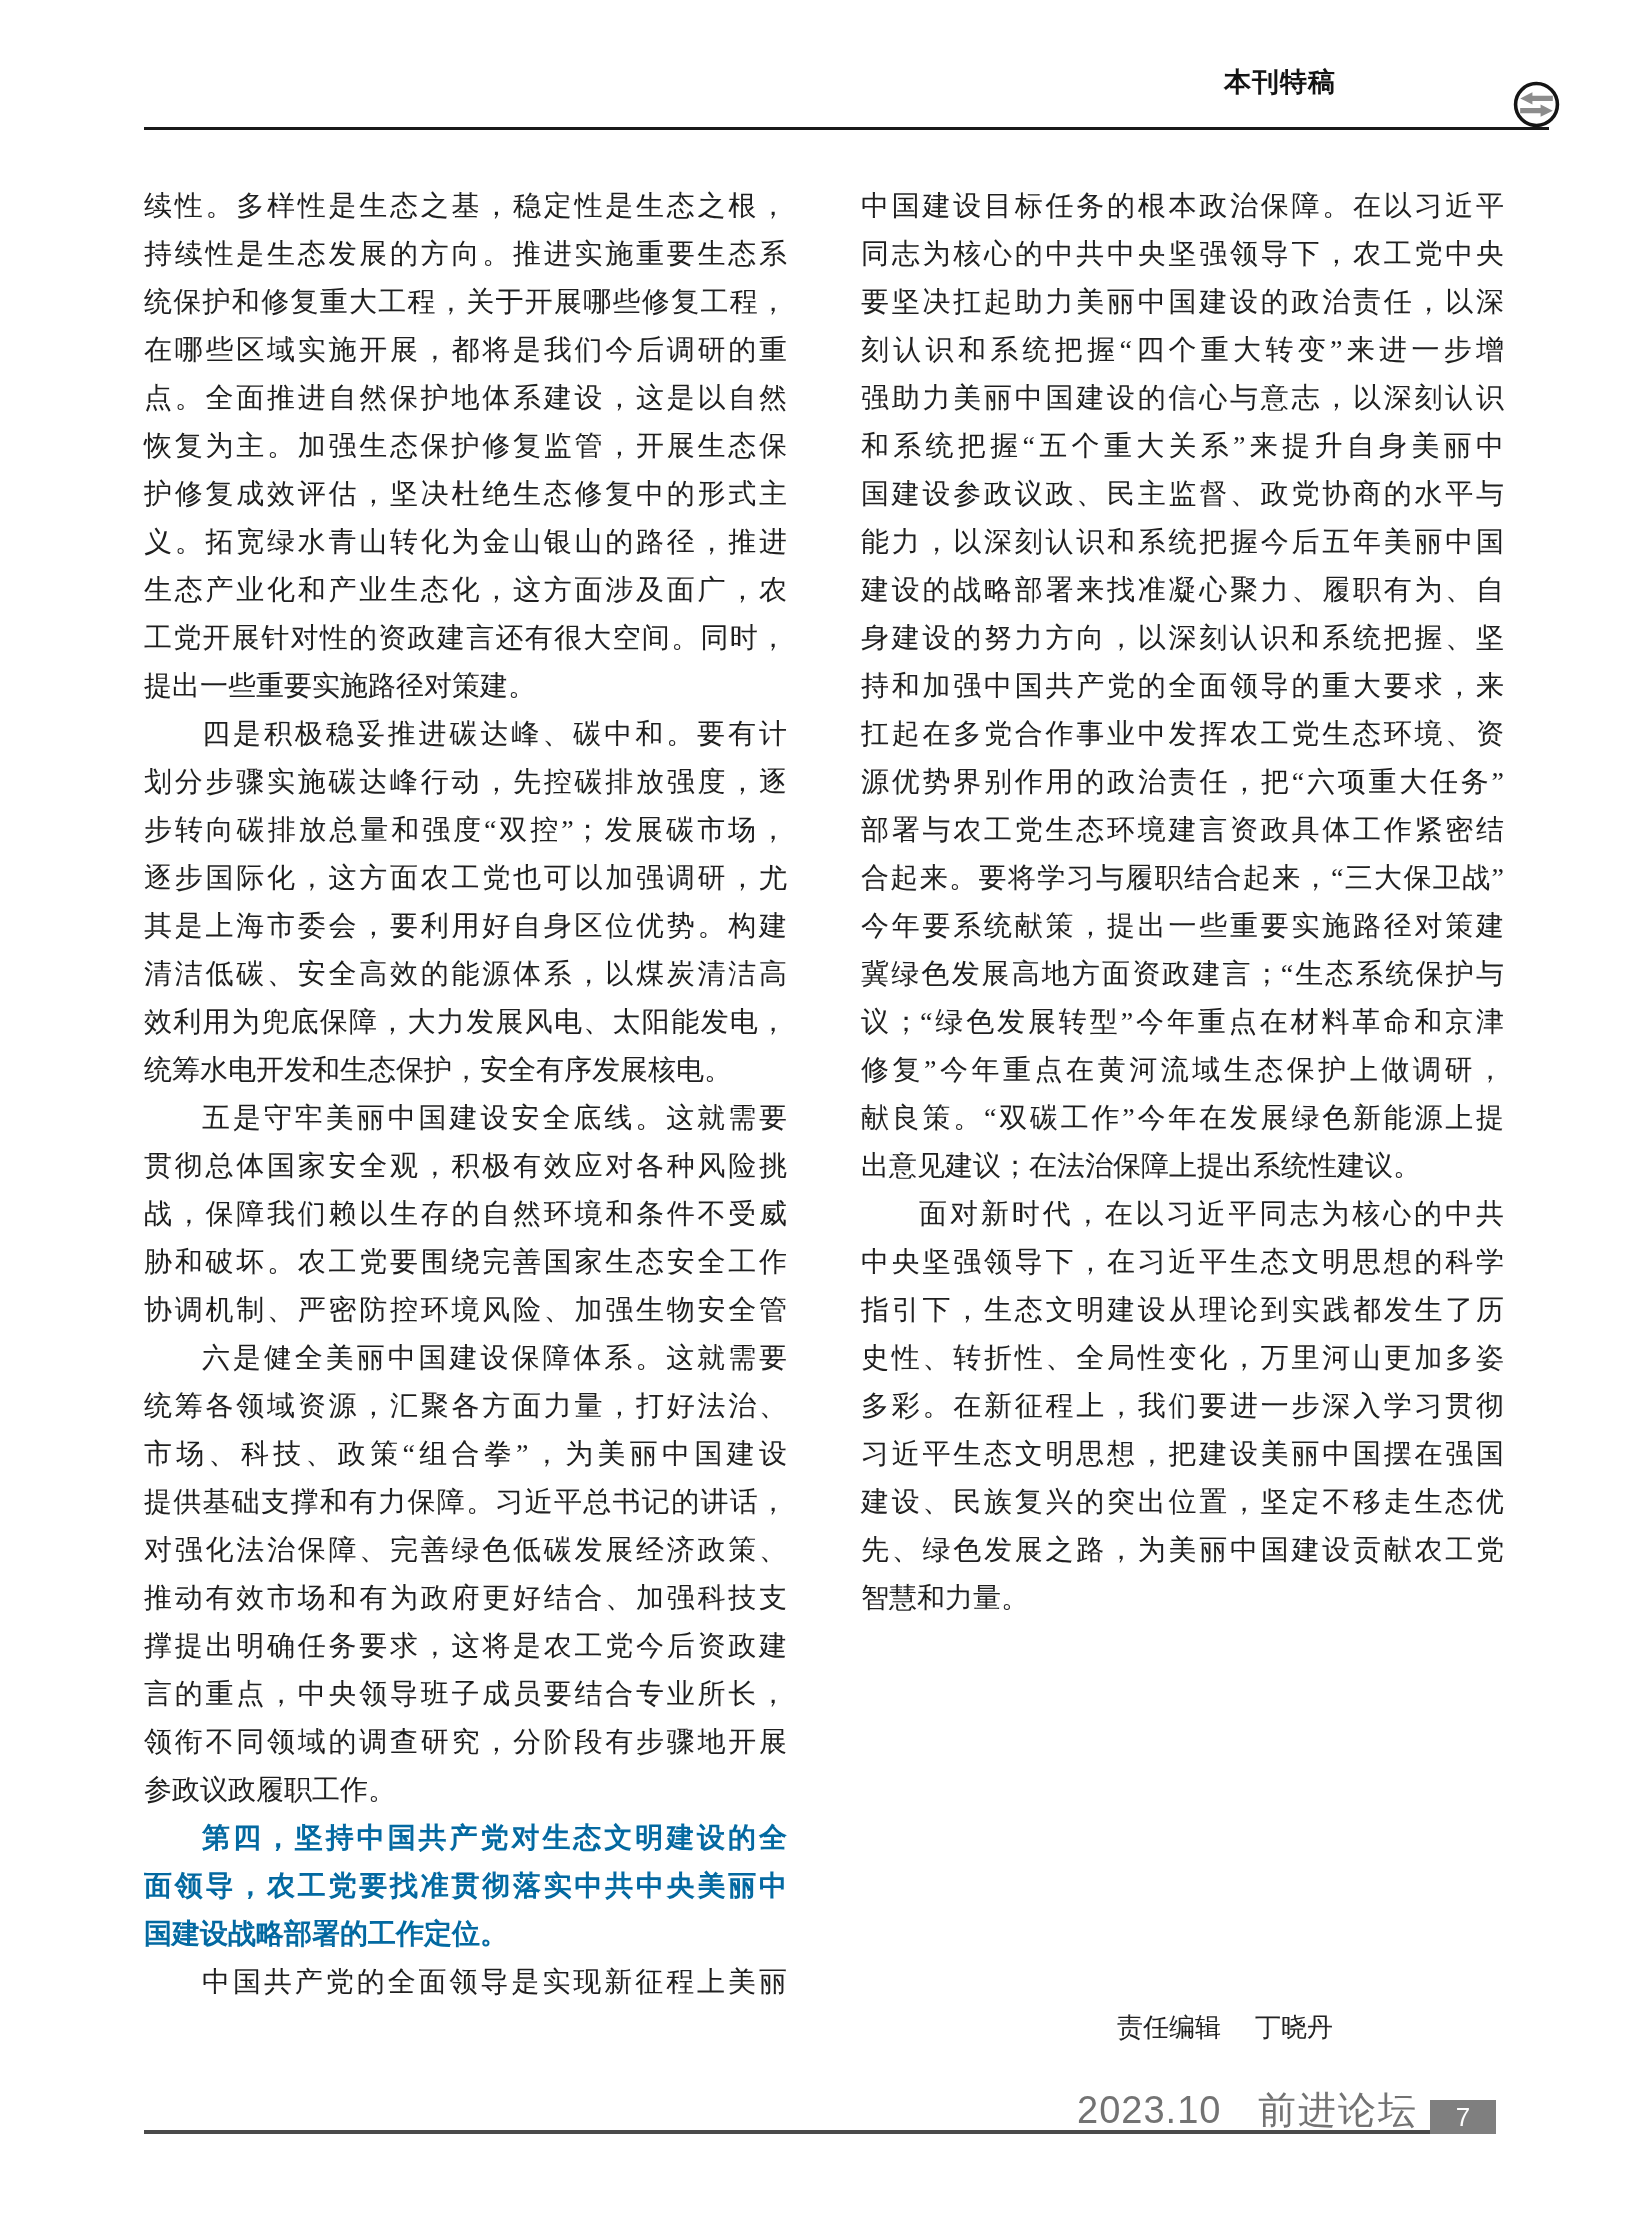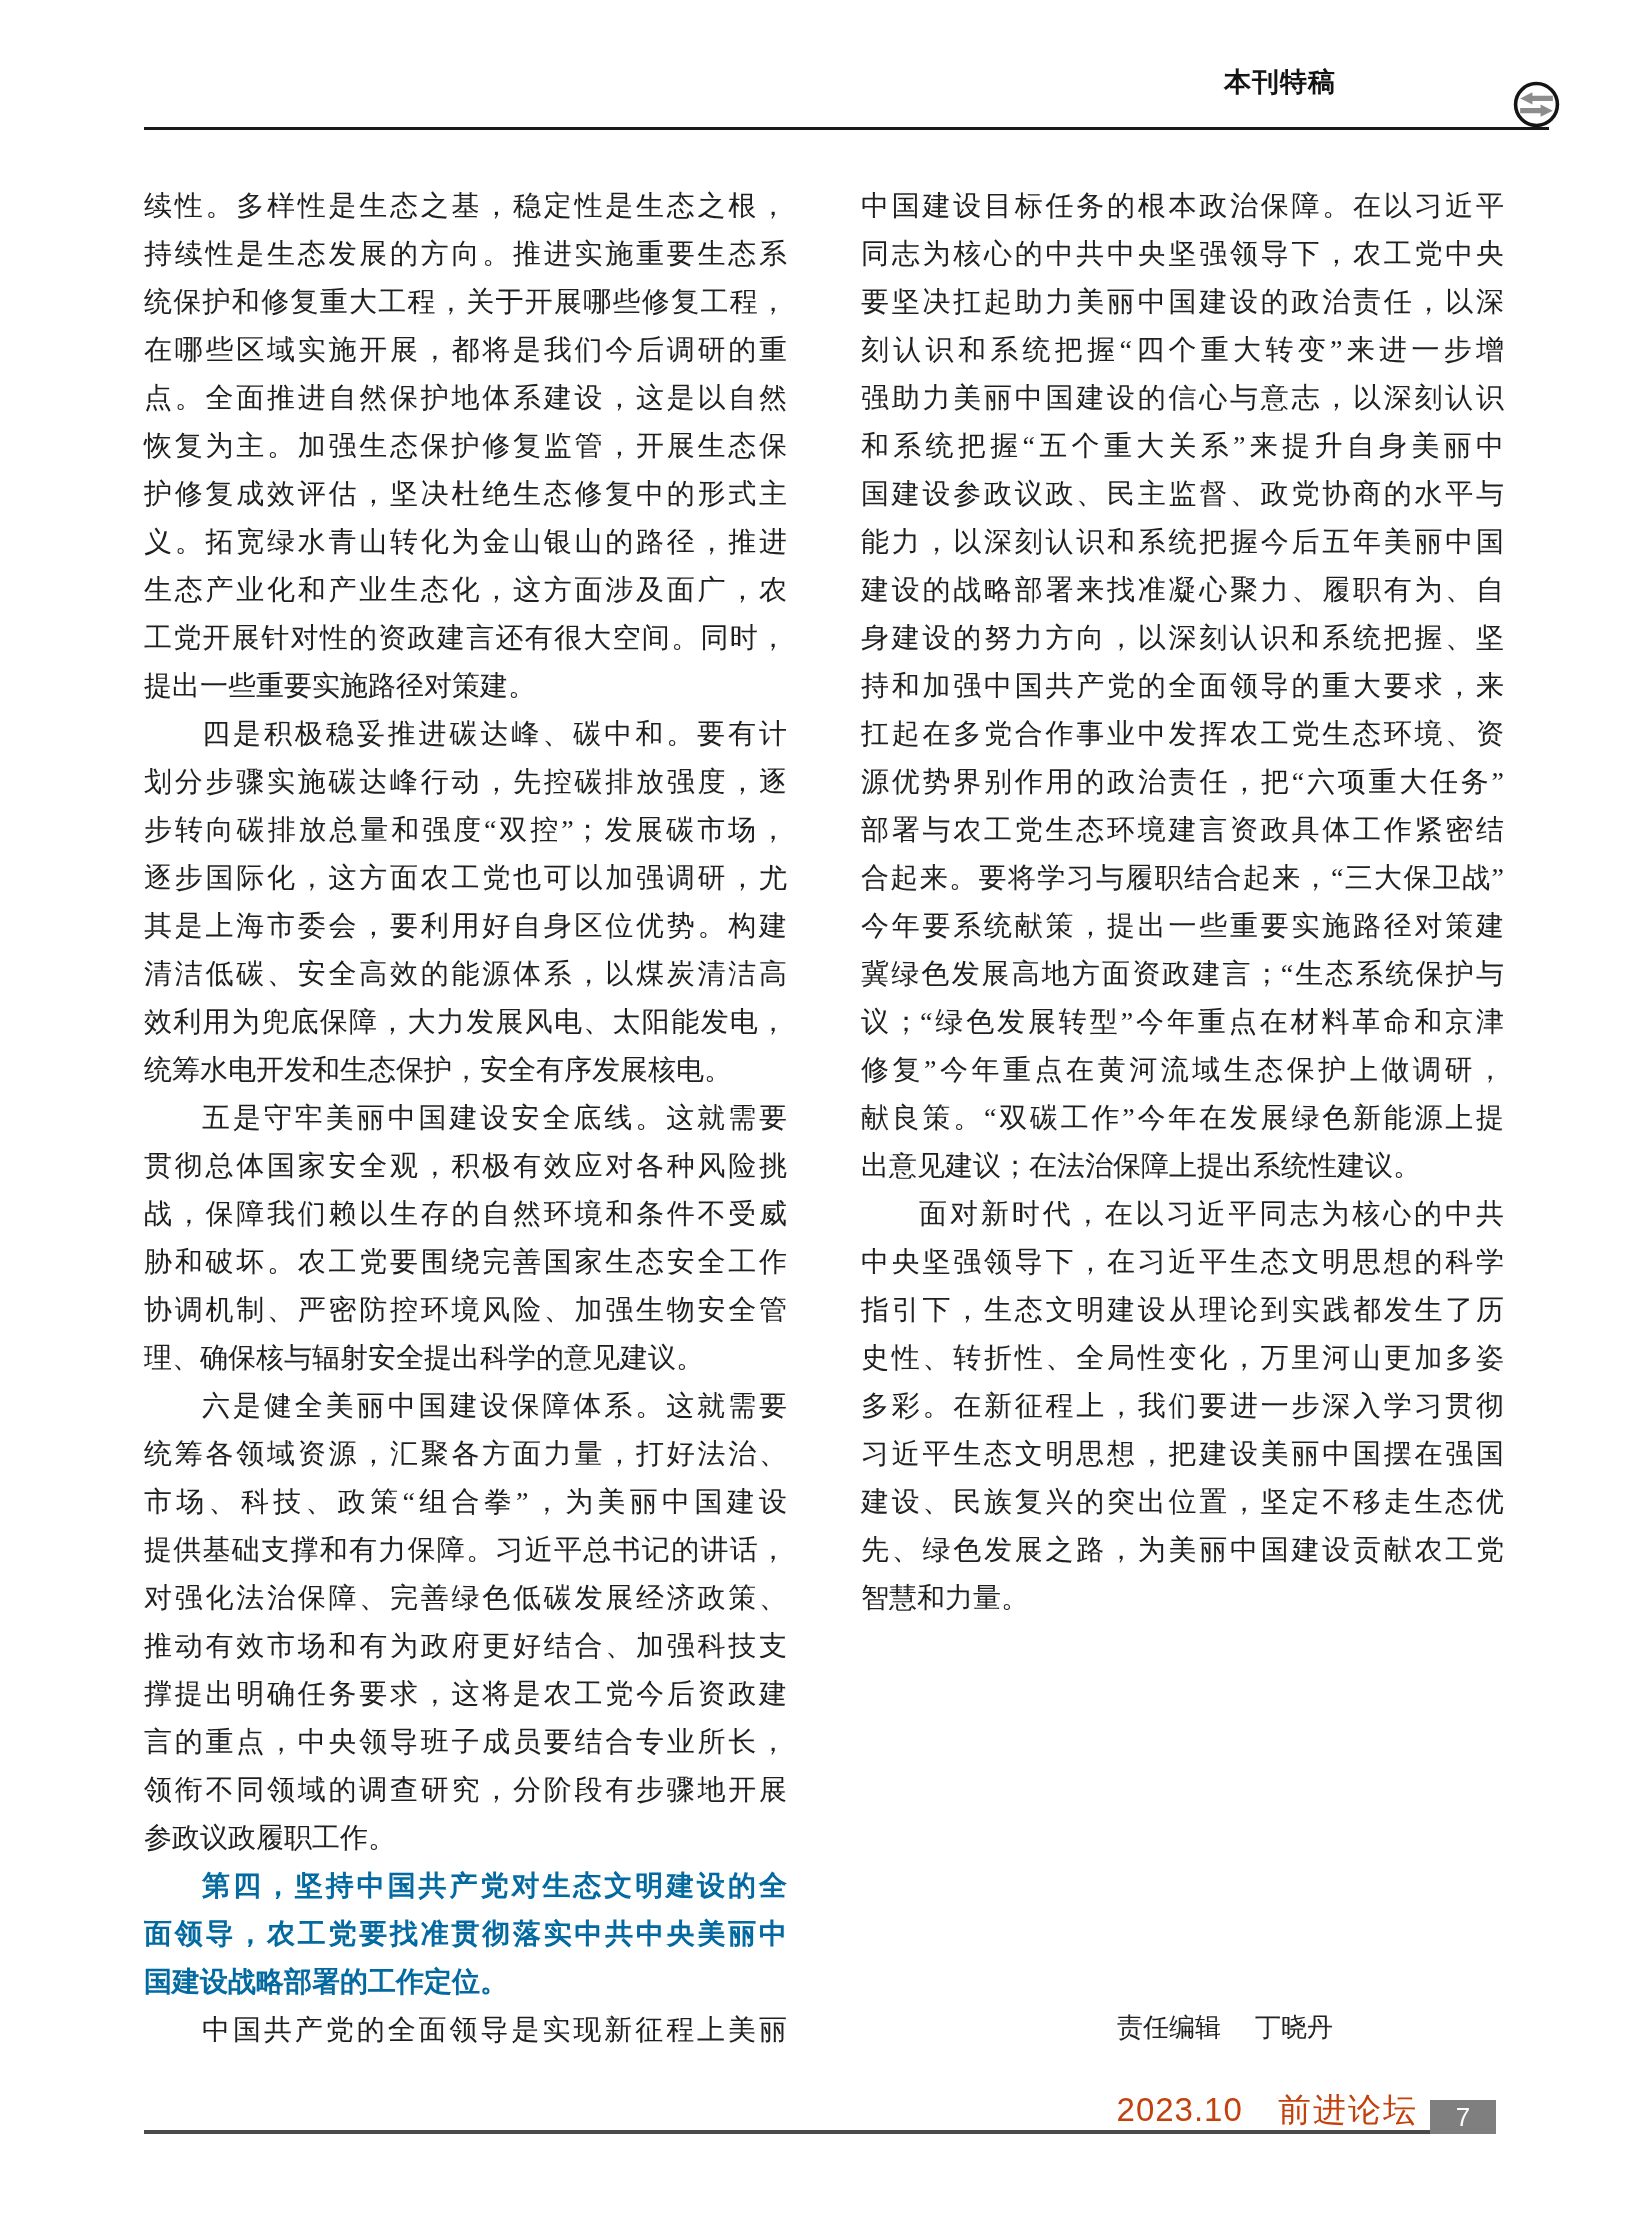--- a/index.html
+++ b/index.html
@@ -38,21 +38,21 @@
     box-sizing:border-box;padding-right:171px;
     text-align:right;font-size:26px;line-height:48px;color:#222;white-space:nowrap;
   }
   .editor-line .gap{display:inline-block;width:34px;}
   
   .footer-rule{position:absolute;left:144px;top:2130px;width:1286px;height:4px;background:#4a4a4a;}
   .footer-meta{
     position:absolute;left:896px;top:2092px;width:522px;
     text-align:right;white-space:nowrap;
     font-family:"Liberation Sans","DejaVu Sans",sans-serif;
-    font-size:33px;color:#c2410c;line-height:36px;
+    font-size:38px;color:#737373;line-height:36px;
   }
   .footer-meta .issue{letter-spacing:1px;}
   .footer-meta .journal{margin-left:26px;letter-spacing:2px;}
   .page-number-box{
     position:absolute;left:1430px;top:2100px;width:66px;height:34px;
     background:#7f7f7f;color:#ffffff;
     font-family:"Liberation Sans","DejaVu Sans",sans-serif;
     font-size:26px;line-height:34px;text-align:center;
   }
 </style>
@@ -89,21 +89,20 @@
       <div class="line">逐步国际化，这方面农工党也可以加强调研，尤</div>
       <div class="line">其是上海市委会，要利用好自身区位优势。构建</div>
       <div class="line">清洁低碳、安全高效的能源体系，以煤炭清洁高</div>
       <div class="line">效利用为兜底保障，大力发展风电、太阳能发电，</div>
       <div class="line last">统筹水电开发和生态保护，安全有序发展核电。</div>
       <div class="line indent">五是守牢美丽中国建设安全底线。这就需要</div>
       <div class="line">贯彻总体国家安全观，积极有效应对各种风险挑</div>
       <div class="line">战，保障我们赖以生存的自然环境和条件不受威</div>
       <div class="line">胁和破坏。农工党要围绕完善国家生态安全工作</div>
       <div class="line">协调机制、严密防控环境风险、加强生物安全管</div>
-      <div class="line last">理、确保核与辐射安全提出科学的意见建议。</div>
       <div class="line indent">六是健全美丽中国建设保障体系。这就需要</div>
       <div class="line">统筹各领域资源，汇聚各方面力量，打好法治、</div>
       <div class="line">市场、科技、政策“组合拳”，为美丽中国建设</div>
       <div class="line">提供基础支撑和有力保障。习近平总书记的讲话，</div>
       <div class="line">对强化法治保障、完善绿色低碳发展经济政策、</div>
       <div class="line">推动有效市场和有为政府更好结合、加强科技支</div>
       <div class="line">撑提出明确任务要求，这将是农工党今后资政建</div>
       <div class="line">言的重点，中央领导班子成员要结合专业所长，</div>
       <div class="line">领衔不同领域的调查研究，分阶段有步骤地开展</div>
       <div class="line last">参政议政履职工作。</div>

